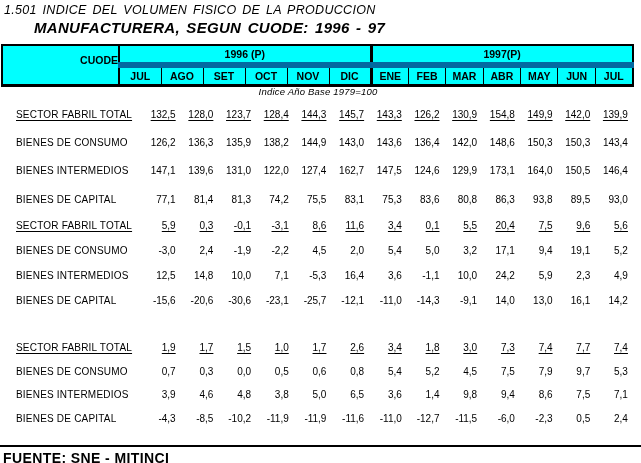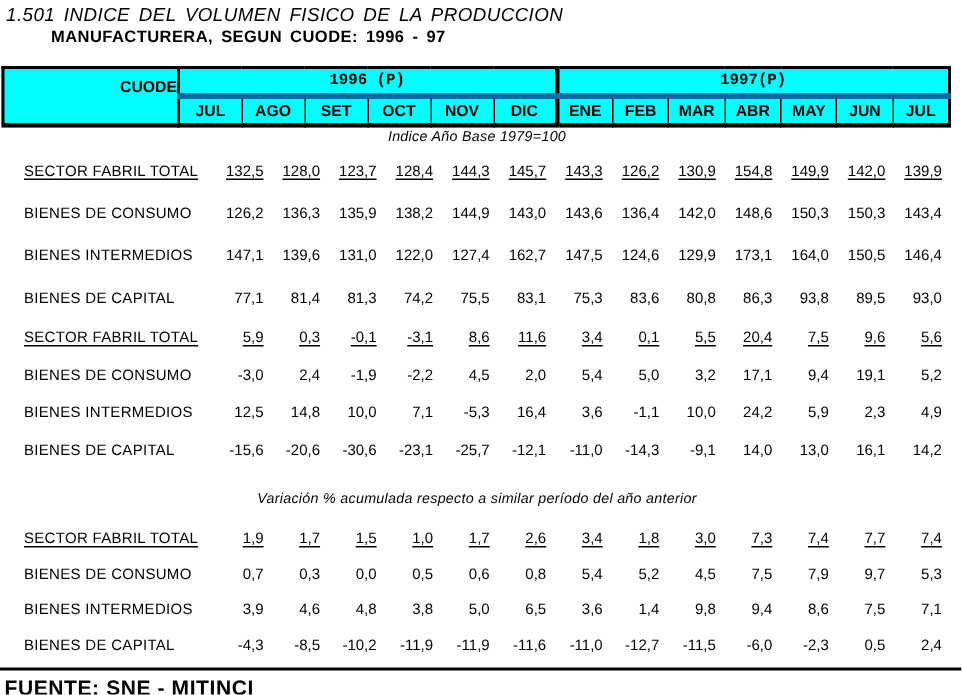--- a/index.html
+++ b/index.html
@@ -9,42 +9,42 @@
     font-family: "Liberation Sans", sans-serif;
     position: relative; overflow: hidden;
   }
   .title-line1 {
     position: absolute; left: 4px; top: 3px;
     font-size: 12.5px; font-weight: normal; font-style: italic;
     letter-spacing: 0.3px; word-spacing: 2px; white-space: nowrap;
   }
   .title-line2 {
     position: absolute; left: 34px; top: 19px;
-    font-size: 11px; font-weight: bold; 
+    font-size: 15px; font-weight: bold; font-style: italic;
     letter-spacing: 0.3px; word-spacing: 2px; white-space: nowrap;
   }
   table.hdr {
     position: absolute; left: 1px; top: 44px;
     border-collapse: collapse; table-layout: fixed;
     background: #00ffff;
     border: 2px solid #000;
     border-bottom: 3px solid #000;
   }
   table.hdr td {
     border: 1px solid #000;
     text-align: center; vertical-align: middle;
     font-size: 10.5px; font-weight: bold;
     padding: 0; height: 16px; overflow: hidden; white-space: nowrap;
   }
   table.hdr td.cuode {
     vertical-align: bottom; padding-bottom: 18px;
     border-right: 2px solid #000;
     text-align: right;
   }
-  table.hdr td.group { border-bottom: 4px solid #0369a1; font-family: Liberation Mono, monospace; }
+  table.hdr td.group { border-bottom: 6px solid #0369a1; }
   table.hdr td.g97, table.hdr td.m97first { border-left: 3px solid #000; }
   .section { position: absolute; left: 0; width: 636px; }
   .caption {
     text-align: center; font-style: italic;
     font-size: 9.5px; line-height: 12px; height: 12px;
     letter-spacing: 0.2px;
   }
   .row {
     display: grid;
     grid-template-columns: 138px repeat(13, 37.7px);
@@ -250,21 +250,20 @@
         <div class="val">-9,1</div>
         <div class="val">14,0</div>
         <div class="val">13,0</div>
         <div class="val">16,1</div>
         <div class="val">14,2</div>
       </div>
     </div>
 </div>
 
 <div class="section sec3" style="top:327px">
-  <div class="caption">Variación % acumulada respecto a similar período del año anterior</div>
   <div class="rows">
       <div class="row u">
         <div class="lbl">SECTOR FABRIL TOTAL</div>
         <div class="val">1,9</div>
         <div class="val">1,7</div>
         <div class="val">1,5</div>
         <div class="val">1,0</div>
         <div class="val">1,7</div>
         <div class="val">2,6</div>
         <div class="val">3,4</div>

